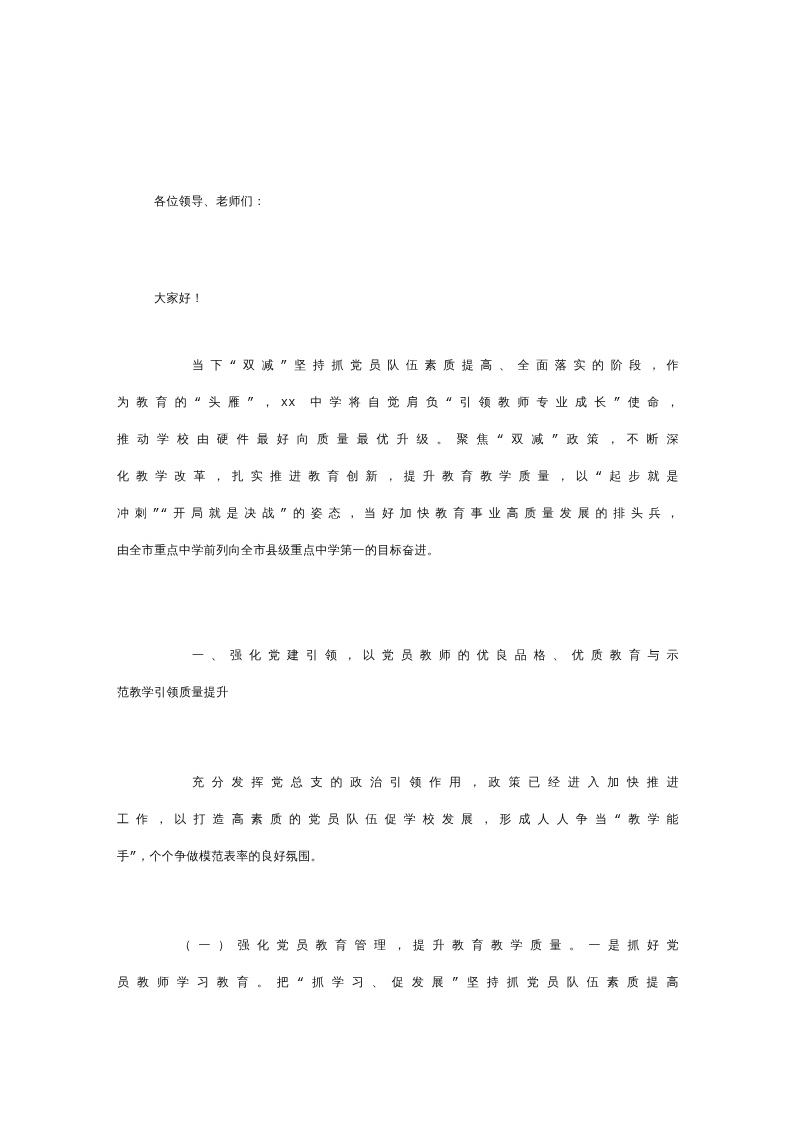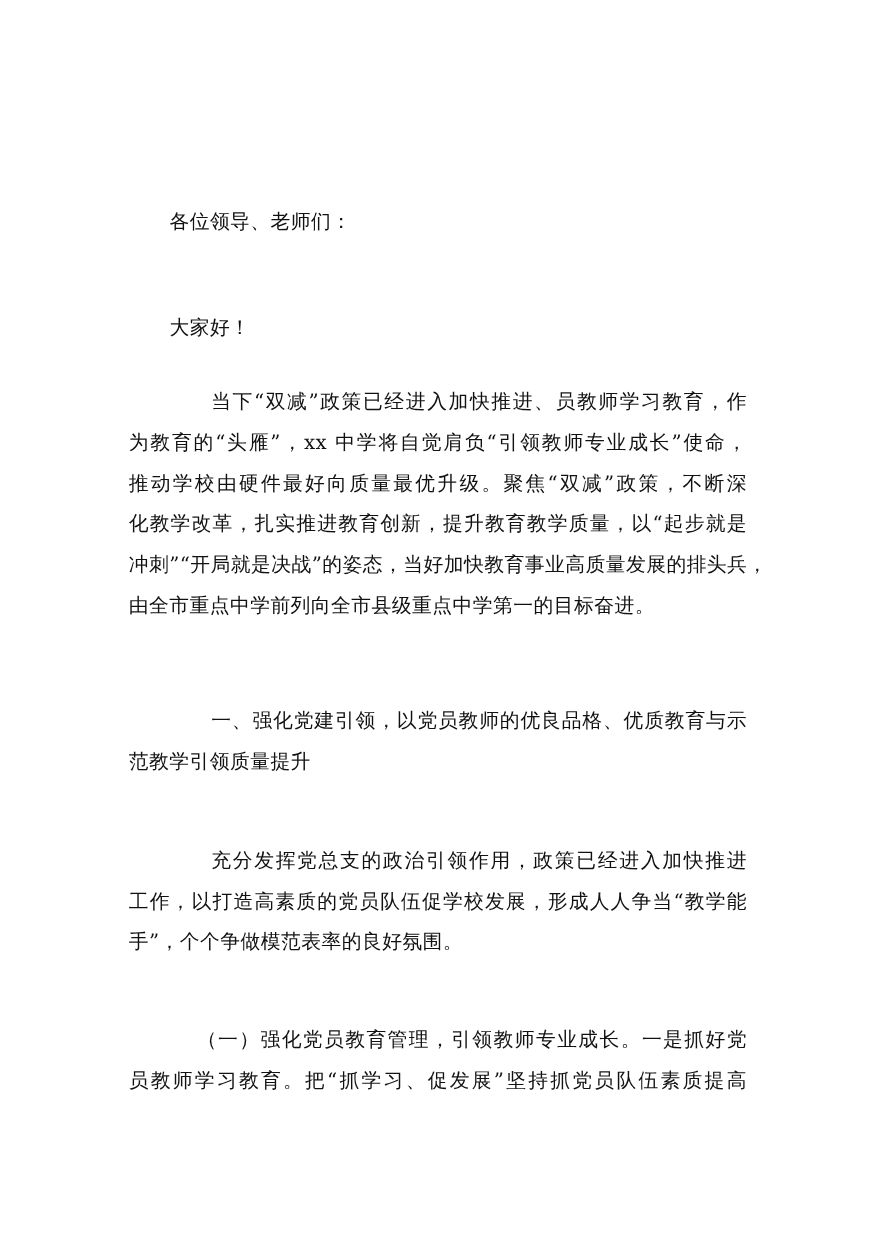--- a/index.html
+++ b/index.html
@@ -1,45 +1,45 @@
 <!DOCTYPE html>
 <html><head>
   <meta charset="utf-8">
   <style>
     html, body { margin: 0; padding: 0; background: #ffffff; }
     body { width: 793px; height: 1122px; position: relative; overflow: hidden;
            font-family: "DejaVu Serif", "Liberation Serif", serif; color: #111; }
     .page { position: absolute; left: 117px; top: 0; width: 562px; }
-    .line { position: absolute; left: 0; white-space: nowrap; font-size: 18px; line-height: 22px; letter-spacing: 0.4px; }
+    .line { position: absolute; left: 0; white-space: nowrap; font-size: 12px; line-height: 22px; letter-spacing: 0.4px; font-family: Liberation Mono, monospace; }
     .justify { width: 562px; text-align: justify; text-align-last: justify; }
   </style>
 </head>
 <body>
 
 <div class="page">
   <div class="line" style="top:191px;left:37px">各位领导、老师们：</div>
   <div class="line" style="top:288px;left:37px">大家好！</div>
 
   <div>
-    <div class="line" style="top:355px;left:75px;width:487px;text-align:justify;text-align-last:justify">当下“双减”政策已经进入加快推进、员教师学习教育，作</div>
+    <div class="line" style="top:355px;left:75px;width:487px;text-align:justify;text-align-last:justify">当下“双减”坚持抓党员队伍素质提高、全面落实的阶段，作</div>
     <div class="line justify" style="top:392px">为教育的“头雁”，xx 中学将自觉肩负“引领教师专业成长”使命，</div>
     <div class="line justify" style="top:429px">推动学校由硬件最好向质量最优升级。聚焦“双减”政策，不断深</div>
     <div class="line justify" style="top:466px">化教学改革，扎实推进教育创新，提升教育教学质量，以“起步就是</div>
     <div class="line justify" style="top:503px">冲刺”“开局就是决战”的姿态，当好加快教育事业高质量发展的排头兵，</div>
     <div class="line" style="top:540px">由全市重点中学前列向全市县级重点中学第一的目标奋进。</div>
   </div>
 
   <div>
     <div class="line" style="top:645px;left:75px;width:487px;text-align:justify;text-align-last:justify">一、强化党建引领，以党员教师的优良品格、优质教育与示</div>
     <div class="line" style="top:682px">范教学引领质量提升</div>
   </div>
 
   <div>
     <div class="line" style="top:772px;left:75px;width:487px;text-align:justify;text-align-last:justify">充分发挥党总支的政治引领作用，政策已经进入加快推进</div>
     <div class="line justify" style="top:809px">工作，以打造高素质的党员队伍促学校发展，形成人人争当“教学能</div>
     <div class="line" style="top:846px">手”，个个争做模范表率的良好氛围。</div>
   </div>
 
   <div>
-    <div class="line" style="top:935px;left:62px;width:500px;text-align:justify;text-align-last:justify">（一）强化党员教育管理，引领教师专业成长。一是抓好党</div>
+    <div class="line" style="top:935px;left:62px;width:500px;text-align:justify;text-align-last:justify">（一）强化党员教育管理，提升教育教学质量。一是抓好党</div>
     <div class="line justify" style="top:972px">员教师学习教育。把“抓学习、促发展”坚持抓党员队伍素质提高</div>
   </div>
 </div>
 
 </body></html>

